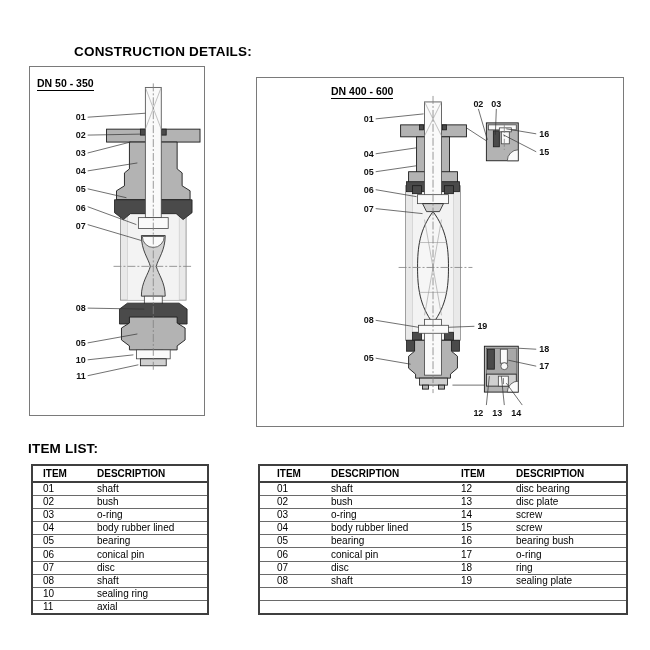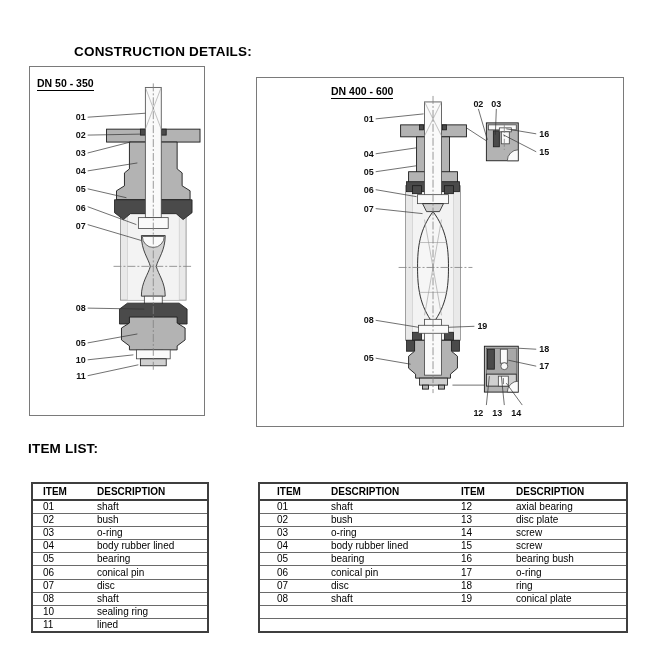--- a/index.html
+++ b/index.html
@@ -25,21 +25,21 @@
   .f-white{fill:var(--white);stroke:#444;stroke-width:.8;}
   .f-bore{fill:var(--bore);stroke:#8a8a8a;stroke-width:.8;}
   .f-bore2{fill:var(--bore2);stroke:#c0c0c0;stroke-width:.5;}
   .f-mid{fill:#d0d0d0;stroke:var(--ink);stroke-width:.8;}
   .f-lens{fill:#f6f6f6;stroke:var(--ink);stroke-width:.9;}
   .hatch{stroke:#999;stroke-width:.6;}
   .cl{stroke:#808080;stroke-width:.8;stroke-dasharray:8 2 2 2;fill:none;}
   .ldr line{stroke:#333;stroke-width:.7;}
   .lbl text{font:700 9px "Liberation Sans",sans-serif;fill:#111;}
   table{position:absolute;border-collapse:collapse;table-layout:fixed;background:#fff;
-        border:2px solid #3f3f3f;margin-top:18px;}
+        border:2px solid #3f3f3f;}
   #table-left{left:31px;top:464px;width:176px;}
   #table-right{left:258px;top:464px;width:368px;}
   th,td{font-size:10px;line-height:1;text-align:left;padding:0;overflow:hidden;white-space:nowrap;}
   th{font-weight:700;height:15px;border-bottom:2px solid #3f3f3f;}
   td{height:12.1px;border-bottom:1px solid #6a6a6a;}
   tbody tr:last-child td{border-bottom:none;}
   #table-left th:nth-child(1),#table-left td:nth-child(1){padding-left:10px;}
   #table-right th,#table-right td{padding-left:17px;}
 </style>
 </head>
@@ -246,21 +246,21 @@
       <tr>
         <td>08</td>
         <td>shaft</td>
       </tr>
       <tr>
         <td>10</td>
         <td>sealing ring</td>
       </tr>
       <tr>
         <td>11</td>
-        <td>lined</td>
+        <td>axial</td>
       </tr>
     </tbody>
   </table>
 
 <table id="table-right">
   <colgroup>
       <col style="width:55px">
       <col style="width:130px">
       <col style="width:55px">
       <col style="width:128px">
@@ -271,21 +271,21 @@
         <th>DESCRIPTION</th>
         <th>ITEM</th>
         <th>DESCRIPTION</th>
       </tr>
     </thead>
     <tbody>
       <tr>
         <td>01</td>
         <td>shaft</td>
         <td>12</td>
-        <td>axial bearing</td>
+        <td>disc bearing</td>
       </tr>
       <tr>
         <td>02</td>
         <td>bush</td>
         <td>13</td>
         <td>disc plate</td>
       </tr>
       <tr>
         <td>03</td>
         <td>o-ring</td>
@@ -313,21 +313,21 @@
       <tr>
         <td>07</td>
         <td>disc</td>
         <td>18</td>
         <td>ring</td>
       </tr>
       <tr>
         <td>08</td>
         <td>shaft</td>
         <td>19</td>
-        <td>conical plate</td>
+        <td>sealing plate</td>
       </tr>
       <tr>
         <td>&nbsp;</td>
         <td>&nbsp;</td>
         <td>&nbsp;</td>
         <td>&nbsp;</td>
       </tr>
       <tr>
         <td>&nbsp;</td>
         <td>&nbsp;</td>

